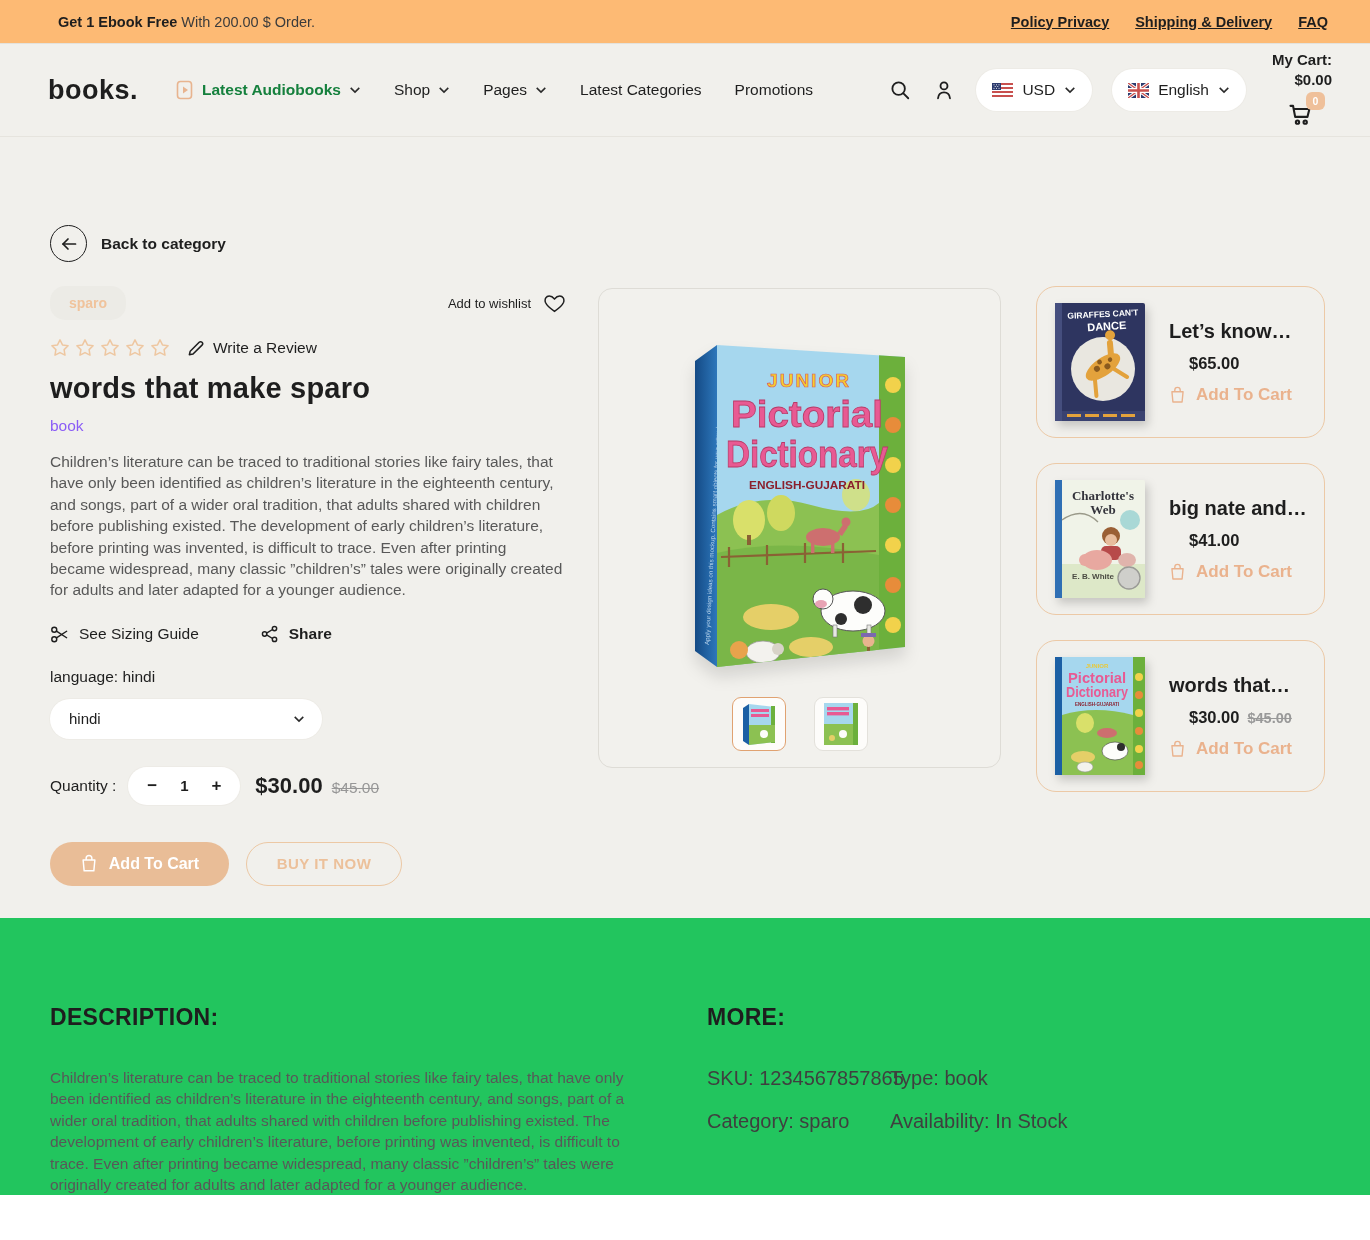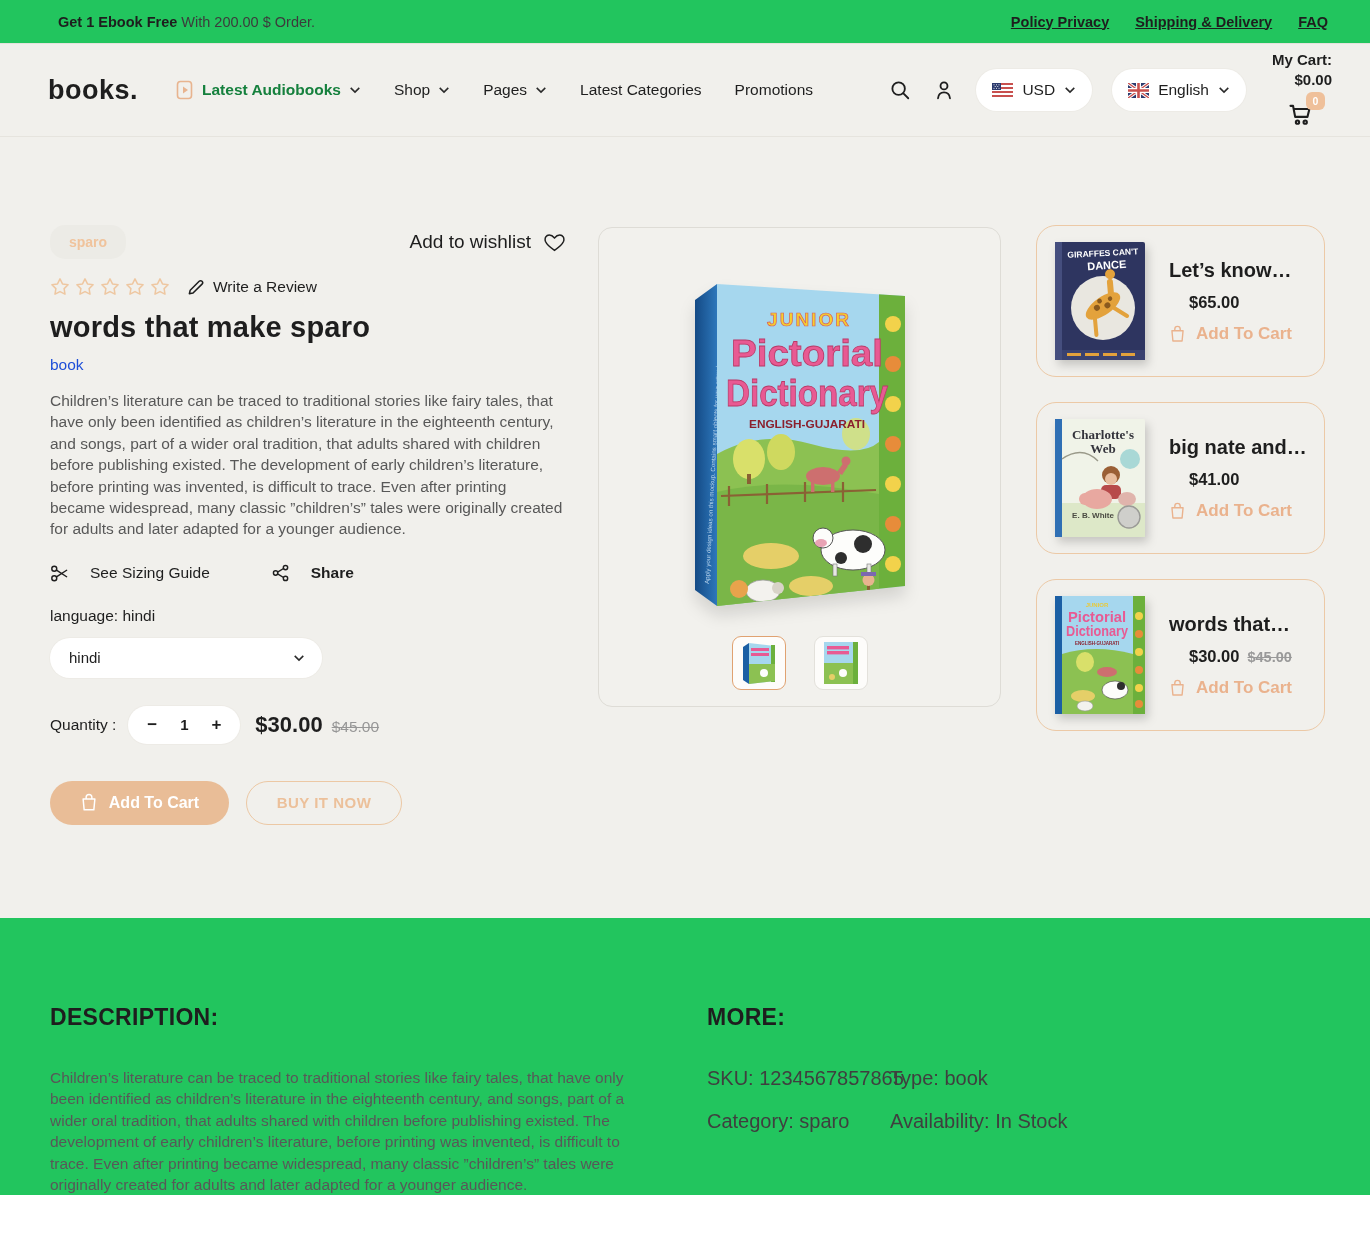--- a/index.html
+++ b/index.html
@@ -3,21 +3,21 @@
 <meta charset="utf-8">
 <style>
   * { box-sizing: border-box; margin: 0; padding: 0; }
   body {
     width: 1370px; height: 1240px; overflow: hidden;
     font-family: "Liberation Sans", "DejaVu Sans", sans-serif;
     background: #ffffff; color: #1e1e1e;
   }
   
   .topbar {
-    height: 44px; background: #22c55e; border-bottom: 1px solid #e4e2dc;
+    height: 44px; background: #fdba74; border-bottom: 1px solid #e4e2dc;
     display: flex; align-items: center; justify-content: space-between;
     padding: 0 42px 0 58px; font-size: 14.5px;
   }
   .promo b { font-weight: 700; }
   .promo span { color: #3c3c3c; }
   .top-links { display: flex; gap: 26px; }
   .top-link { font-weight: 700; text-decoration: underline; cursor: pointer; }
   
   .header {
     height: 93px; background: #f1f0ec; border-bottom: 1px solid #e6e4de;
@@ -53,29 +53,29 @@
   }
   .back-label { font-size: 15.5px; font-weight: 600; }
   .product-grid { display: flex; align-items: flex-start; }
   
   .col-info { width: 515px; flex: none; }
   .tag-row { display: flex; align-items: center; justify-content: space-between; margin-bottom: 18px; }
   .tag {
     background: #ecebe6; color: #f0c39c; font-size: 14px; font-weight: 600;
     padding: 9px 19px; border-radius: 15px; cursor: pointer;
   }
-  .wishlist { display: flex; align-items: center; gap: 13px; font-size: 19px; cursor: pointer; }
+  .wishlist { display: flex; align-items: center; gap: 13px; font-size: 13px; cursor: pointer; }
   .stars-row { display: flex; align-items: center; gap: 5px; margin: 4px 0 14px; }
   .star { width: 20px; height: 20px; }
   .review-link { display: flex; align-items: center; gap: 9px; margin-left: 12px; font-size: 15.5px; cursor: pointer; }
   .p-title { font-size: 29px; font-weight: 800; margin: 6px 0 12px; letter-spacing: .2px; }
-  .p-type { font-size: 15.5px; margin-bottom: 16px; color: #1d4ed8; }
+  .p-type { font-size: 15.5px; margin-bottom: 16px; color: #8b5cf6; }
   .p-desc { font-size: 15.5px; line-height: 1.38; color: #585858; width: 515px; }
   .guide-row { display: flex; align-items: center; gap: 14px; margin-top: 24px; font-size: 15.5px; }
-  .guide-item { display: flex; align-items: center; gap: 21px; cursor: pointer; }
+  .guide-item { display: flex; align-items: center; gap: 10px; cursor: pointer; }
   .share-item { margin-left: 48px; font-weight: 700; }
   .lang-label { margin: 24px 0 13px; font-size: 15.5px; }
   .select {
     width: 272px; height: 40px; background: #fff; border-radius: 20px;
     display: flex; align-items: center; justify-content: space-between;
     padding: 0 17px 0 19px; font-size: 15px; cursor: pointer; box-shadow: 0 0 0 1px #edebe6;
   }
   .qty-row { display: flex; align-items: center; margin-top: 28px; }
   .qty-label { font-size: 15.5px; }
   .stepper {
@@ -257,20 +257,29 @@
             <circle cx="15.6" cy="19" r="1.4"></circle>
         </svg>
         <div class="cart-badge">0</div>
       </div>
     </div>
   </div>
 </div>
 
 <div class="shop-area">
 
+  <div class="back-row">
+    <div class="back-circle">
+      <svg width="16" height="14" viewBox="0 0 16 14" fill="none" stroke="#1e1e1e" stroke-width="1.7" stroke-linecap="round" stroke-linejoin="round">
+        <line x1="14.5" y1="7" x2="2" y2="7"></line>
+          <path d="M7 2L2 7l5 5"></path>
+      </svg>
+    </div>
+    <span class="back-label">Back to category</span>
+  </div>
 
   <div class="product-grid">
 
     <div class="col-info">
       <div class="tag-row">
         <span class="tag">sparo</span>
         <span class="wishlist">
           <span>Add to wishlist</span>
           <svg width="21" height="19" viewBox="0 0 24 22" fill="none" stroke="#1e1e1e" stroke-width="1.7">
             <path d="M12 20S3.6 14.6 1.6 9.9C.1 5.9 2.5 2.3 5.9 2.3c2.4 0 4.4 1.3 6.1 3.4 1.7-2.1 3.7-3.4 6.1-3.4 3.4 0 5.8 3.6 4.3 7.6C20.4 14.6 12 20 12 20z"></path>

